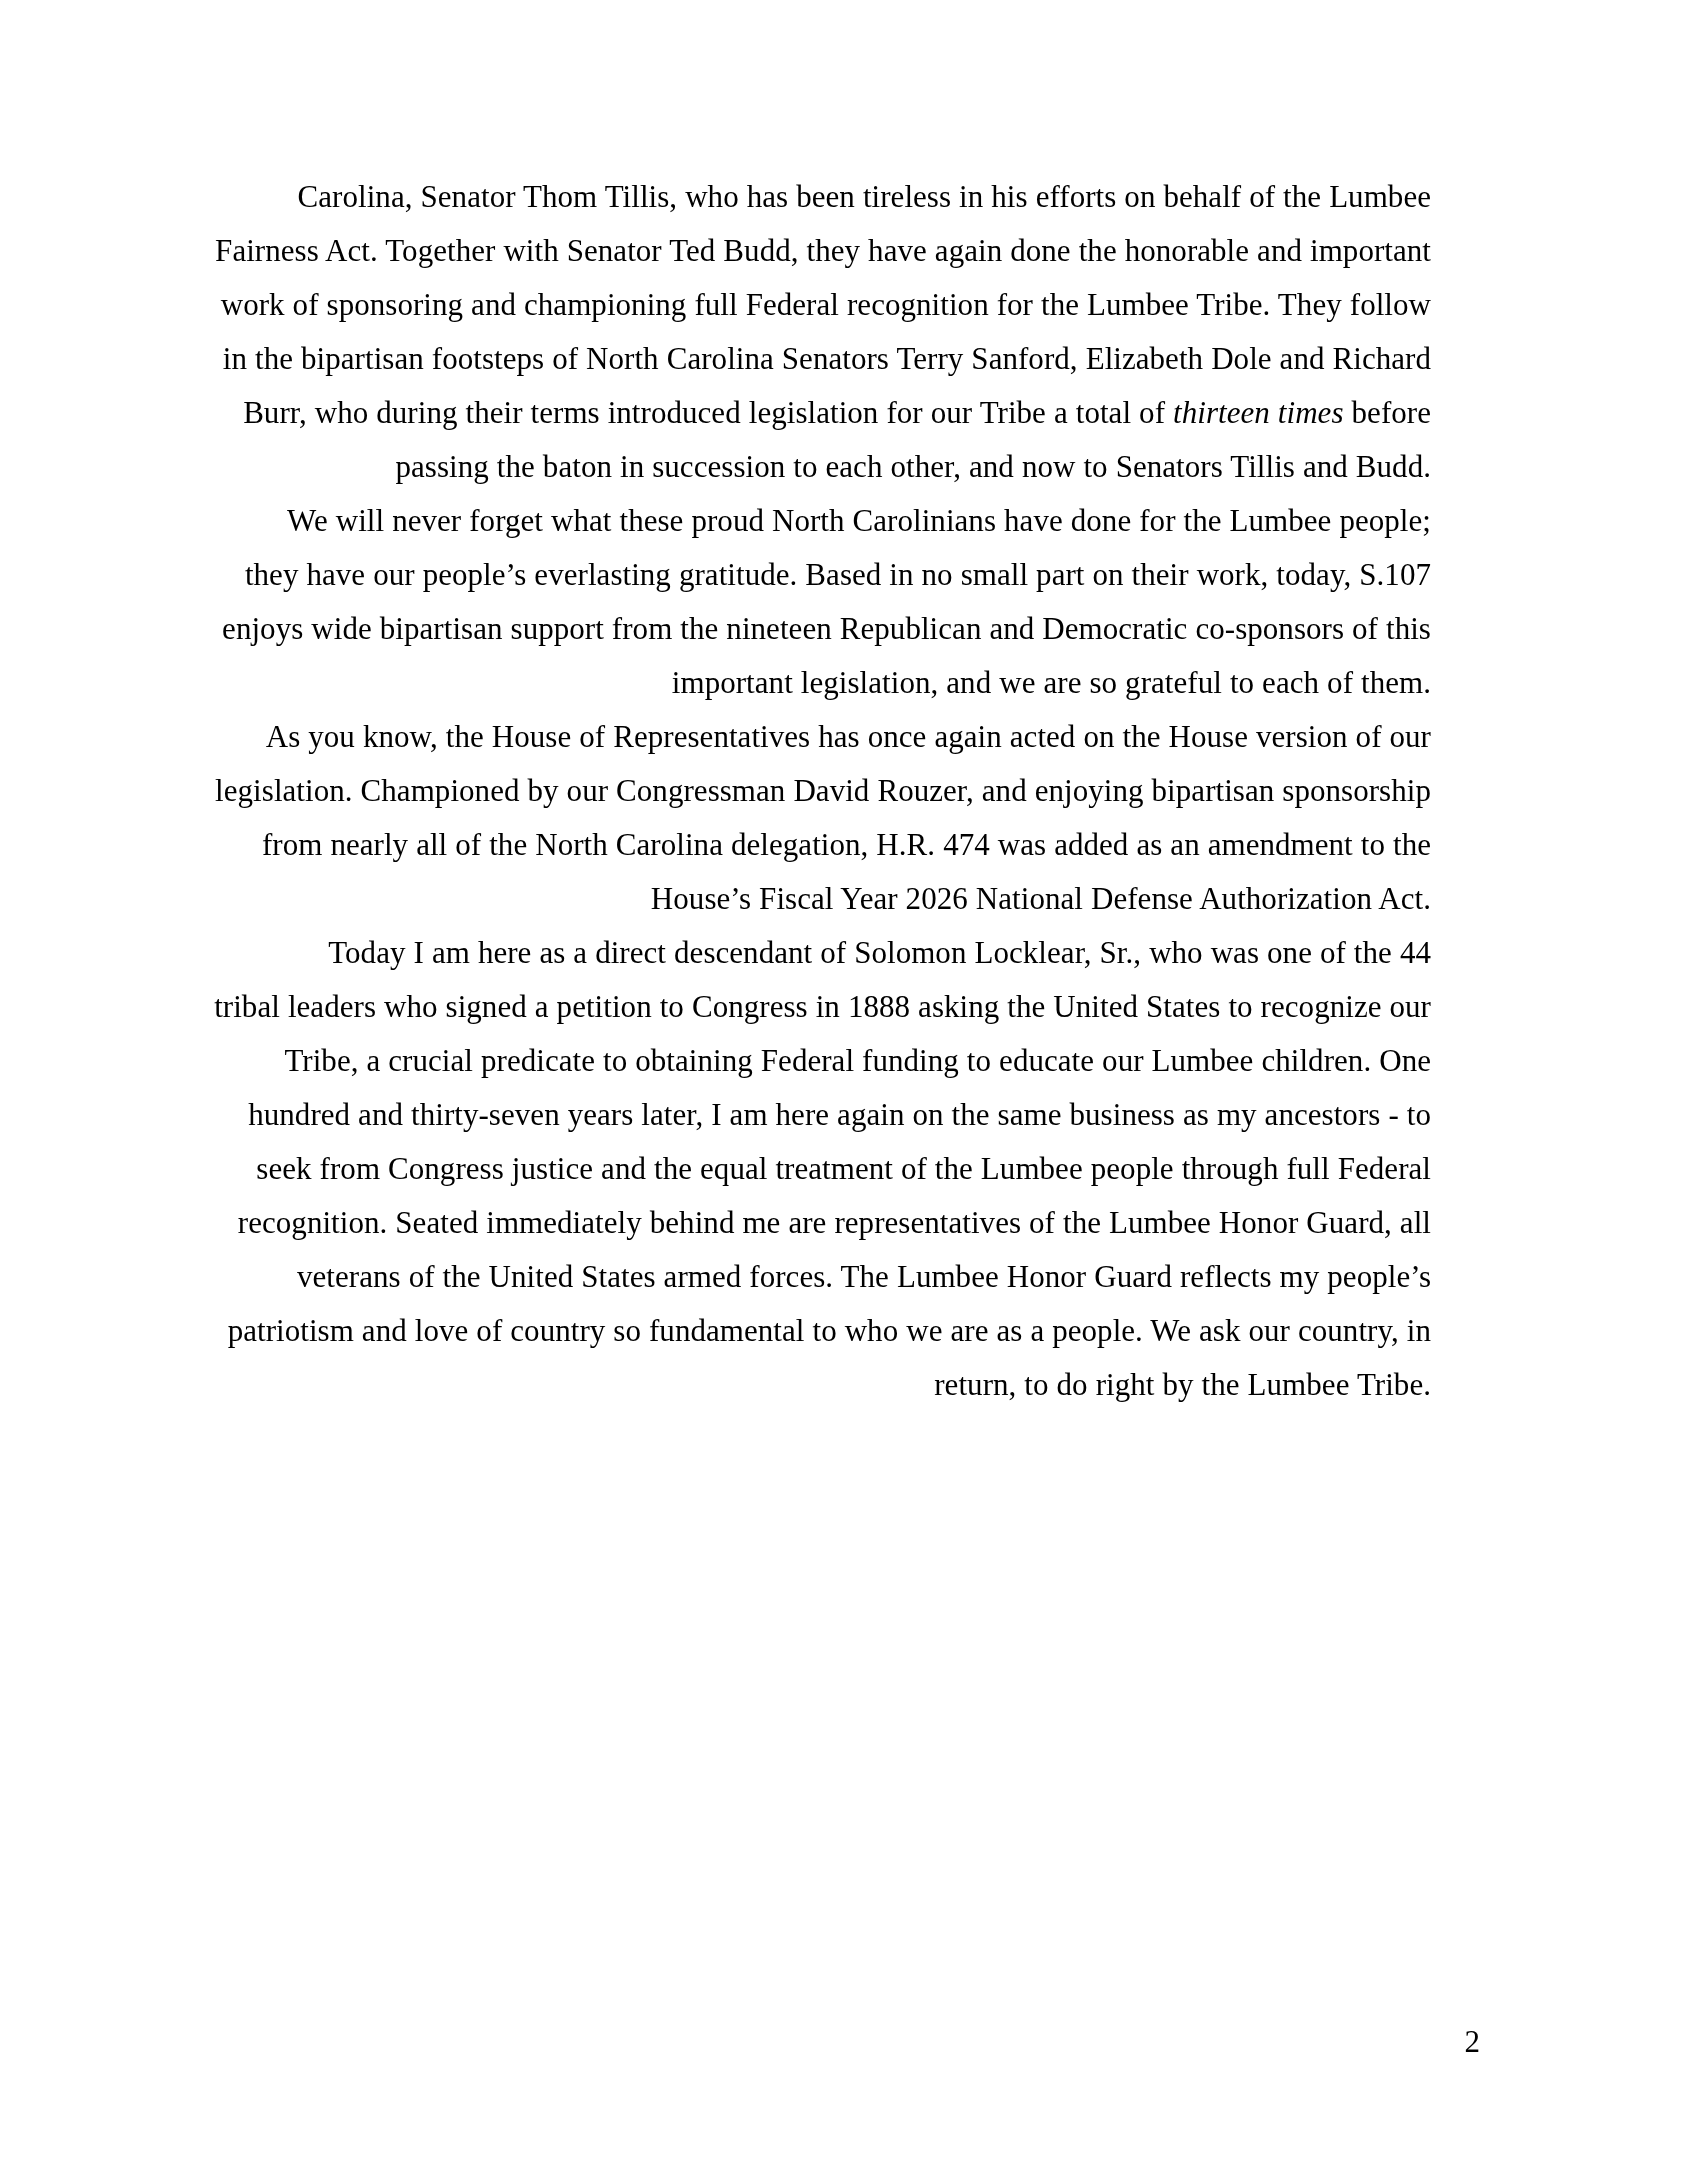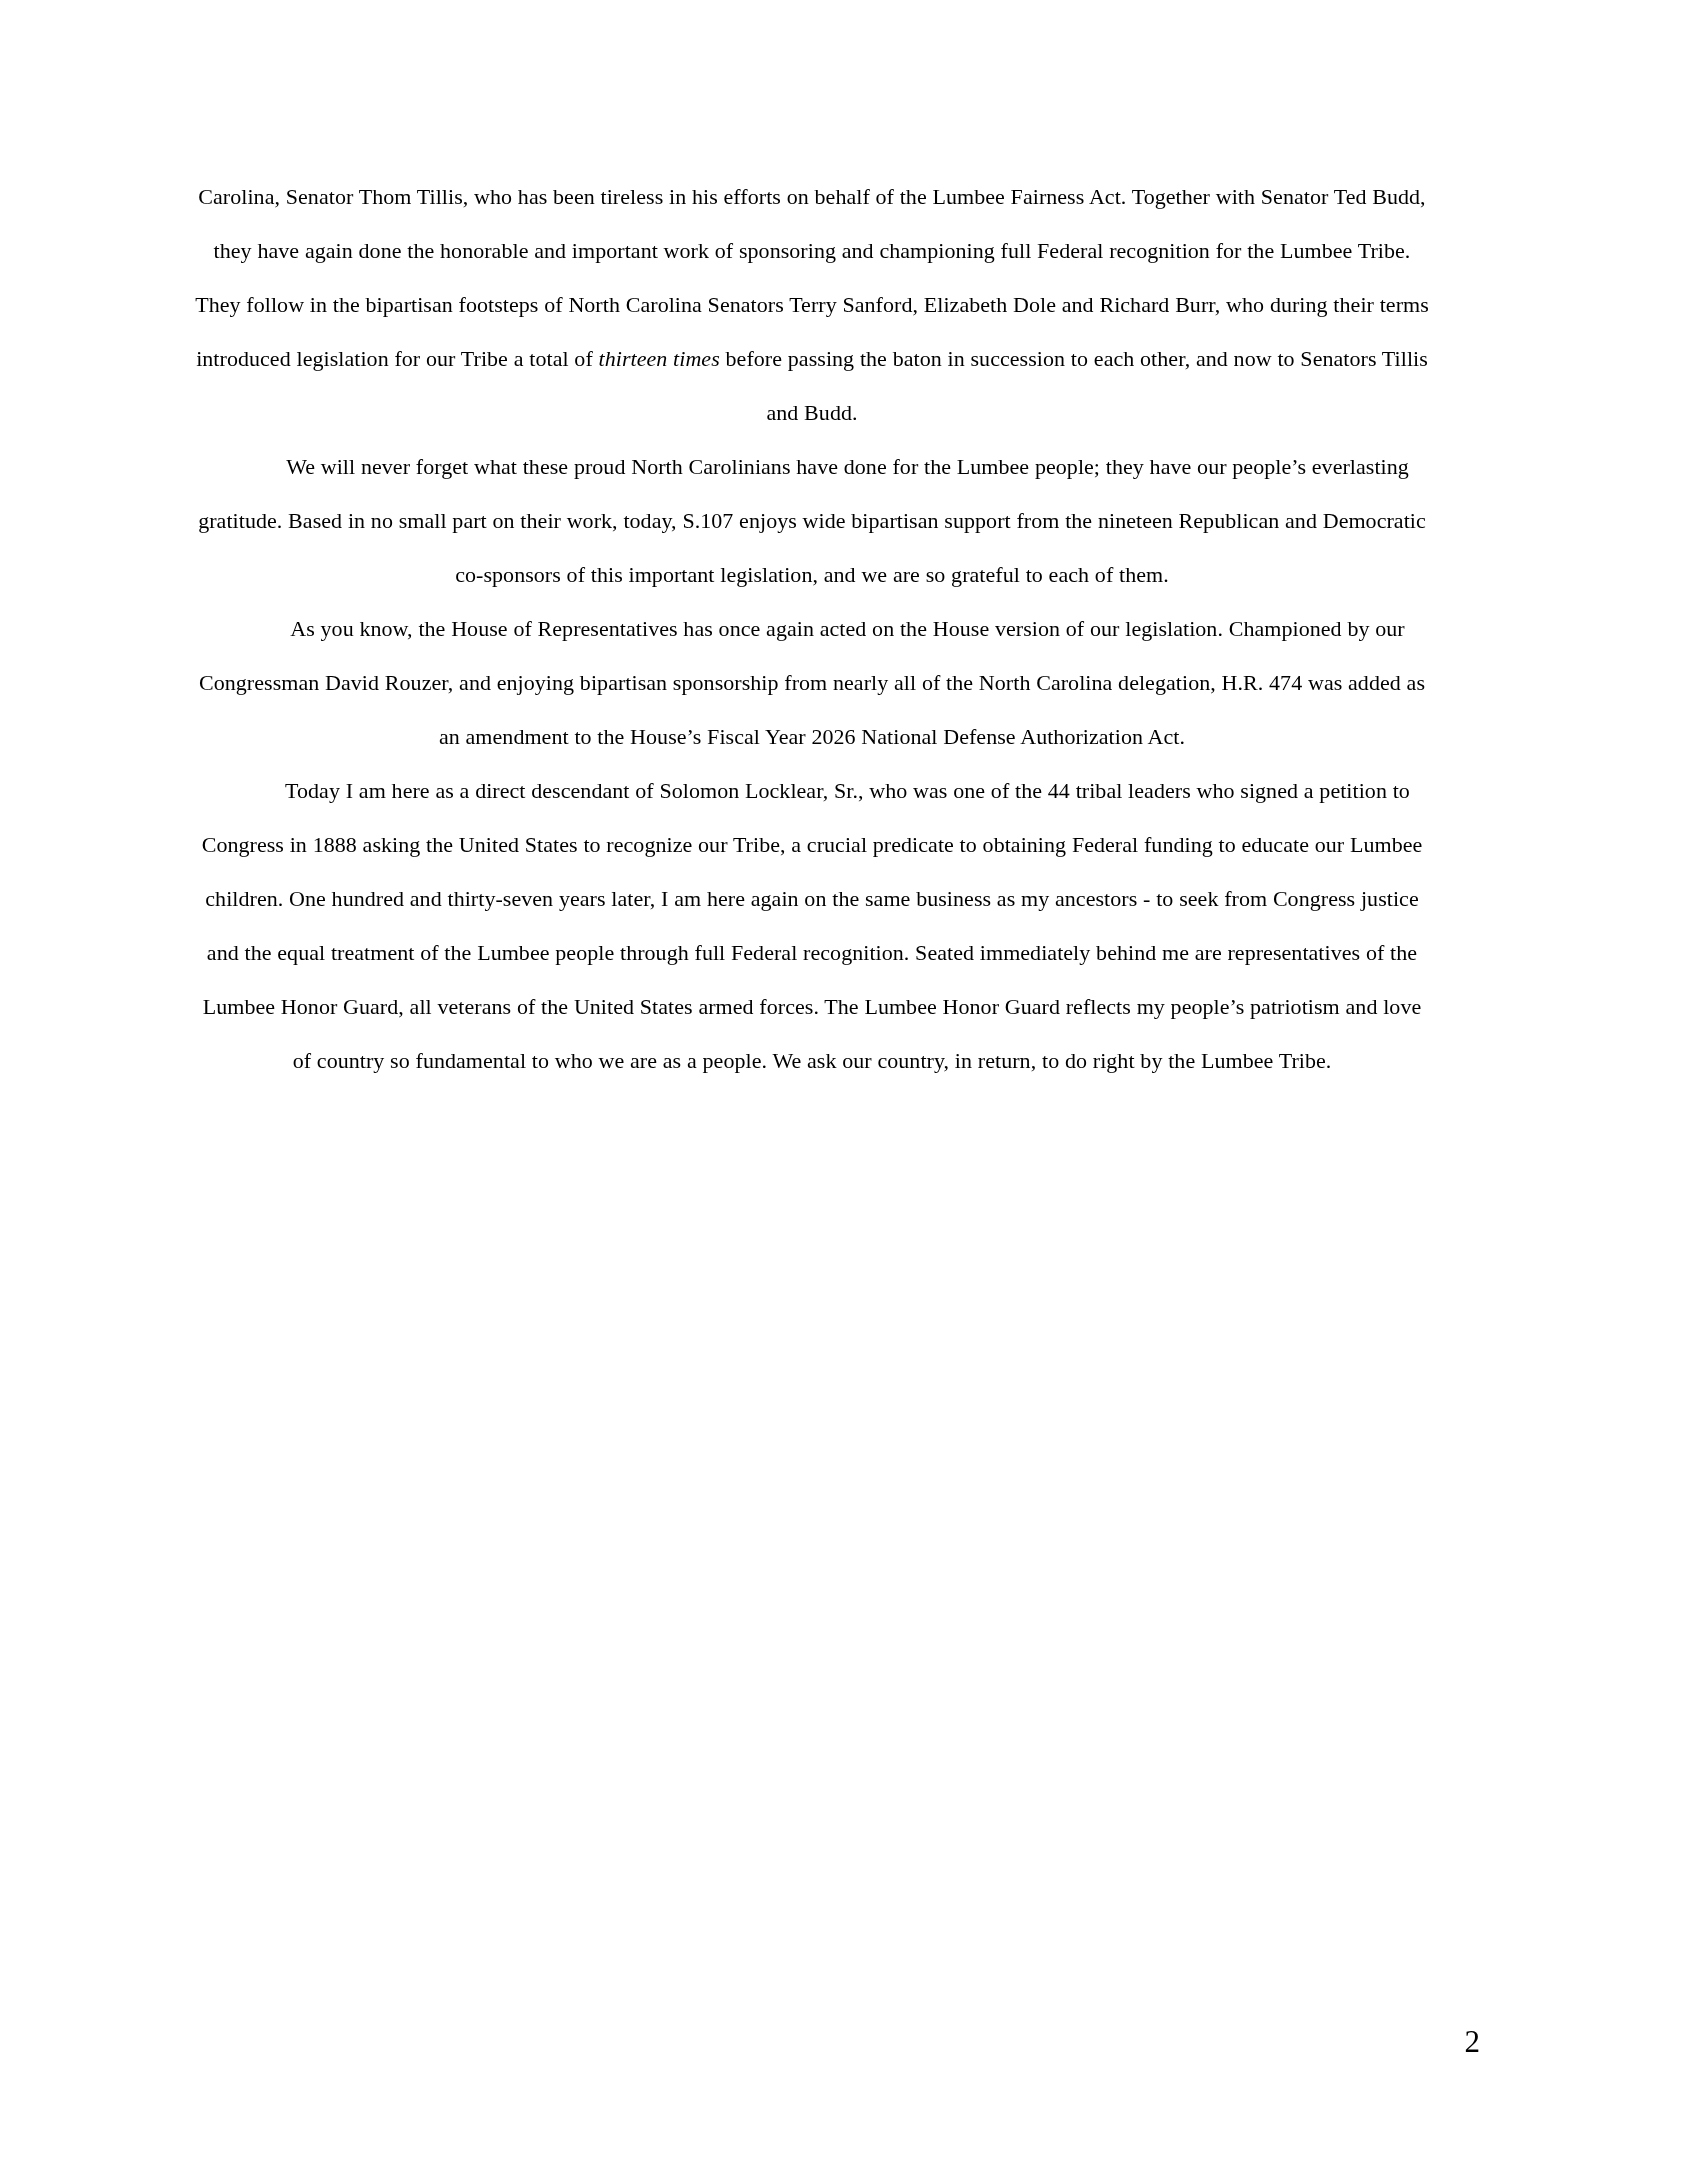--- a/index.html
+++ b/index.html
@@ -24,23 +24,23 @@
     background: #ffffff;
     overflow: hidden;
   }
   .text-column {
     position: absolute;
     left: 193px;
     top: 170px;
     width: 1238px;
   }
   .para {
-    font-size: 22px;
+    font-size: 31px;
     line-height: 54px;
-    text-align: center;
+    text-align: right;
     margin: 0 0 0 0;
     text-indent: 0;
     letter-spacing: 0.05px;
     word-spacing: 0.2px;
   }
   .para.indented {
     text-indent: 71px;
   }
   .emph {
     font-style: italic;

